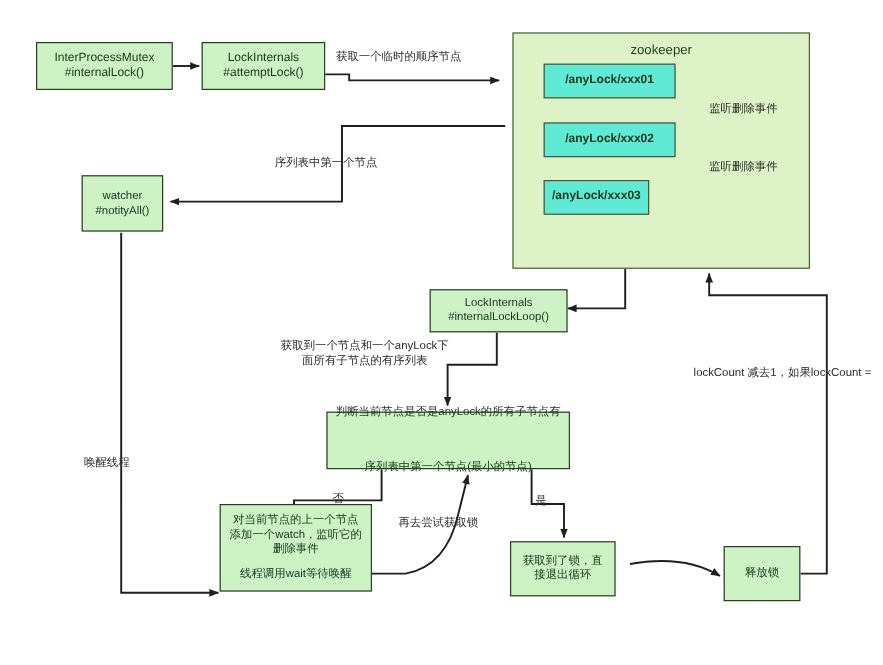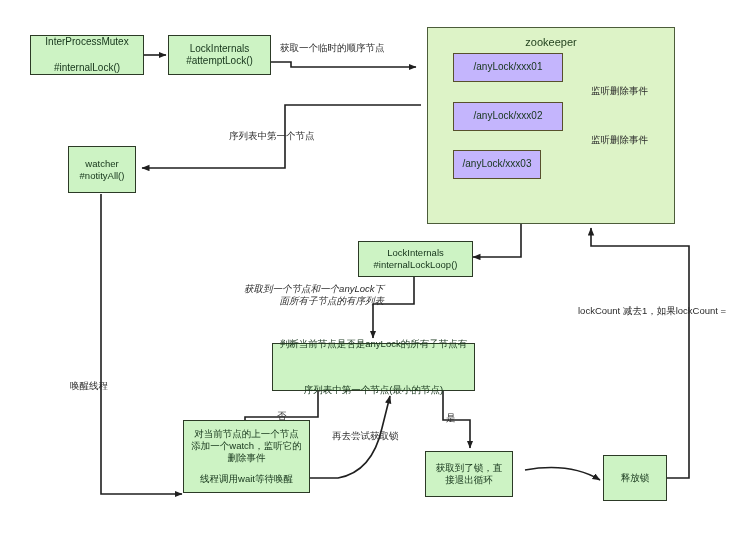--- a/index.html
+++ b/index.html
@@ -37,38 +37,38 @@
   .green-box {
     background: #cdf3c4;
     border: 1.5px solid #2c3a26;
   }
   .zk-container {
     background: #ddf3c7;
     border: 1.5px solid #4c5c3a;
     justify-content: flex-start;
   }
   .peach-box {
-    background: #c4b5fd;
+    background: #5eead4;
     border: 1.5px solid #57502c;
+    font-weight: bold;
   }
   .node .line {
     display: block;
     white-space: nowrap;
   }
   .edge-label {
     position: absolute;
     color: #2b2b2b;
     line-height: 1.3;
     white-space: nowrap;
     z-index: 4;
   }
   .edge-label.wrap {
     white-space: normal;
-    text-align: right;
-    font-style: italic;
+    text-align: center;
   }
   .zk-title {
     position: absolute;
     top: 8px;
     left: 0;
     right: 0;
     text-align: center;
     font-size: 11px;
     color: #23421f;
   }
@@ -107,21 +107,21 @@
       <path d="M310,478 L338,478 Q372,472 382,428 L390,396" marker-end="url(#arrow)"></path>
 
       <path d="M101,194 L101,494 L182,494" marker-end="url(#arrow)"></path>
 
       <path d="M525,470 Q570,462 600,480" marker-end="url(#arrow)"></path>
 
       <path d="M667,478 L689,478 L689,246 L591,246 L591,228" marker-end="url(#arrow)"></path>
     </g>
   </svg>
 
-  <div class="node green-box" style="left:30px; top:35px; width:114px; height:40px; font-size:10px;justify-content:space-between;">
+  <div class="node green-box" style="left:30px; top:35px; width:114px; height:40px; font-size:10px;">
     <span class="line">InterProcessMutex</span>
     <span class="line">#internalLock()</span>
   </div>
 
   <div class="node green-box" style="left:168px; top:35px; width:103px; height:40px; font-size:10px;">
     <span class="line">LockInternals</span>
     <span class="line">#attemptLock()</span>
   </div>
 
   <div class="node zk-container" style="left:427px; top:27px; width:248px; height:197px;text-decoration:underline;">

